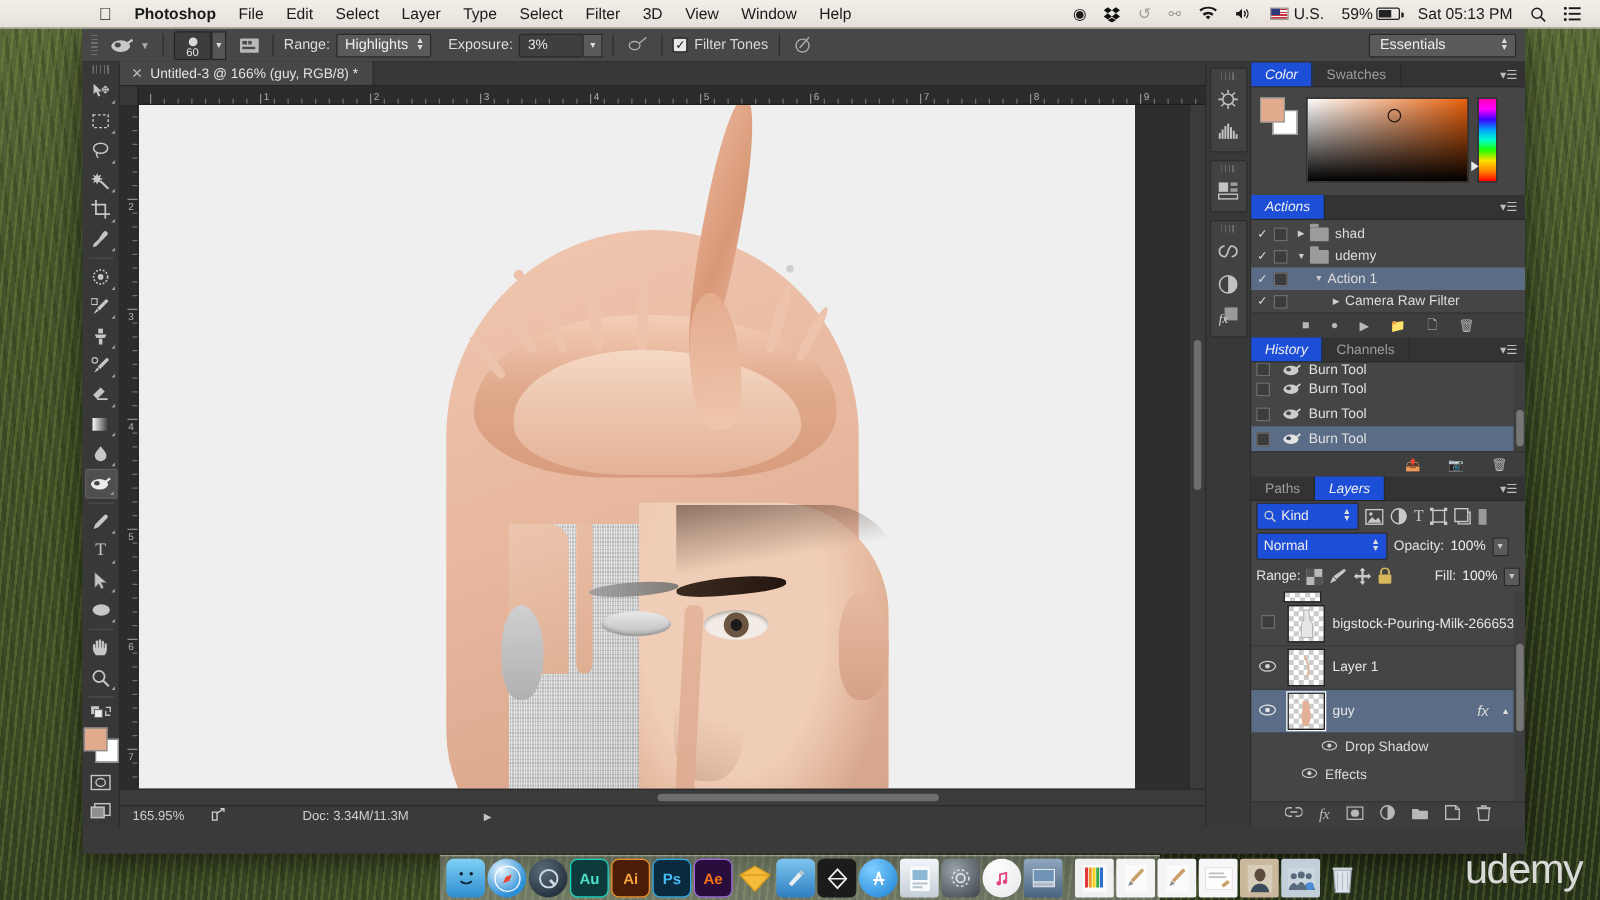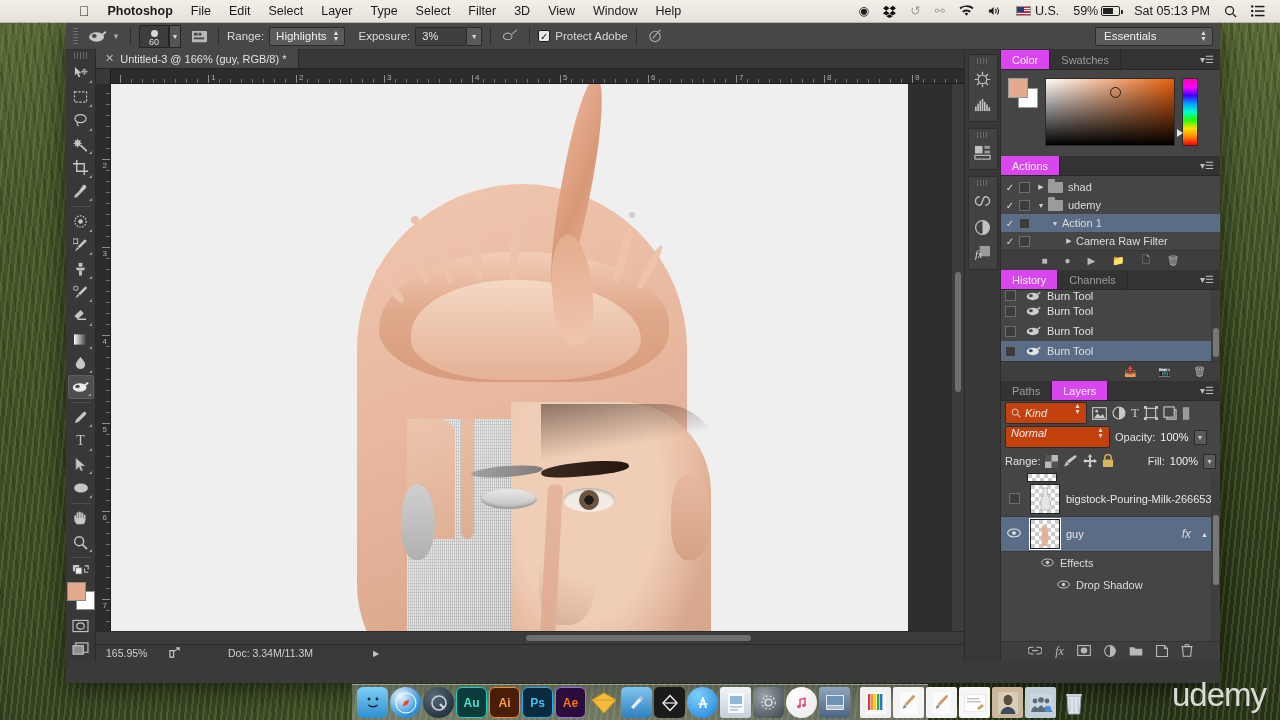--- a/index.html
+++ b/index.html
@@ -224,36 +224,36 @@
   
   .vsb{width:13px;background:#3b3b3b;border-left:1px solid #2a2a2a;position:relative;}
   .vsb i{position:absolute;left:3px;right:3px;top:188px;height:120px;background:#6e6e6e;border-radius:4px;display:block;}
   .hsb{height:13px;background:#3b3b3b;border-top:1px solid #2a2a2a;position:relative;}
   .hsb i{position:absolute;top:3px;bottom:3px;left:430px;width:225px;background:#6e6e6e;border-radius:4px;display:block;}
 
   .statusbar{height:17px;background:#3a3a3a;border-top:1px solid #2a2a2a;
       display:flex;align-items:center;font-size:10.5px;color:#cfcfcf;padding-left:10px;gap:0;}
   .sb-zoom{min-width:58px;}
   .sb-share{width:22px;text-align:center;color:#cfcfcf;font-size:11px;}
-  .sb-doc{margin-left:42px;}
+  .sb-doc{margin-left:56px;}
   .sb-tri{margin-left:60px;font-size:8px;color:#c5c5c5;}
 
   
   .dock-icons{width:36px;background:#383838;border-left:1px solid #2b2b2b;
       display:flex;flex-direction:column;align-items:center;padding-top:4px;gap:0;}
   .dk-group{width:30px;display:flex;flex-direction:column;align-items:center;
       background:#424242;border:1px solid #2d2d2d;border-radius:2px;margin-bottom:6px;padding-bottom:3px;}
   .dk-grip{width:12px;height:6px;background:repeating-linear-gradient(90deg,#6a6a6a 0 1px,transparent 1px 3px);margin:3px 0 2px;}
   .dk{width:26px;height:26px;display:flex;align-items:center;justify-content:center;color:#c2c2c2;}
 
   
   .panels{width:220px;background:#3c3c3c;border-left:1px solid #2b2b2b;display:flex;flex-direction:column;}
   .ptabs{height:20px;background:#333;display:flex;align-items:stretch;border-bottom:1px solid #292929;}
   .ptab{padding:0 11px;display:flex;align-items:center;font-size:11px;color:#9d9d9d;border-right:1px solid #292929;}
-  .ptab.on{background:#d946ef;color:#f0f0f0;}
+  .ptab.on{background:#1d4ed8;color:#f0f0f0;font-style:italic;}
   .pmenu{margin-left:auto;display:flex;align-items:center;padding:0 6px;color:#bdbdbd;font-size:10px;gap:2px;}
   .pbody{background:#454545;}
 
   
   .colorpanel{display:flex;padding:8px 6px 10px 7px;gap:7px;align-items:flex-start;}
   .cp-sw{position:relative;width:30px;height:30px;}
   .cp-fg{position:absolute;left:0;top:0;width:20px;height:20px;background:#e2ab8e;border:1px solid #9a9a9a;}
   .cp-bg{position:absolute;right:0;bottom:0;width:20px;height:20px;background:#fff;border:1px solid #9a9a9a;}
   .cp-field{width:130px;height:68px;position:relative;border:1px solid #2b2b2b;
      background:linear-gradient(180deg,rgba(0,0,0,0),#000),linear-gradient(90deg,#fff,#e8600c);}
@@ -275,22 +275,22 @@
      display:flex;align-items:center;justify-content:center;gap:17px;color:#b8b8b8;font-size:10px;}
 
   
   .hrow{display:flex;align-items:center;height:20px;font-size:11px;color:#e0e0e0;padding-left:4px;}
   .hrow.sel{background:#5a6c86;}
   .hbox{width:11px;height:11px;border:1px solid #6d6d6d;background:#3c3c3c;margin-right:7px;}
   .hicon{width:20px;display:flex;align-items:center;justify-content:center;color:#cdcdcd;margin-right:4px;}
 
   
   .lrow{display:flex;align-items:center;height:24px;font-size:11px;color:#dcdcdc;padding:0 4px;gap:5px;}
-  .lsel{height:22px;background:#c2410c;border:1px solid #2d2d2d;border-radius:2px;
-     display:flex;padding:0 5px;gap:5px;color:#ececec;font-style:italic;}
+  .lsel{height:22px;background:#1d4ed8;border:1px solid #2d2d2d;border-radius:2px;
+     display:flex;align-items:center;padding:0 5px;gap:5px;color:#ececec;}
   .ico{display:flex;align-items:center;justify-content:center;color:#c9c9c9;}
   .layer{display:flex;align-items:center;height:35px;border-bottom:1px solid #3a3a3a;padding-left:3px;gap:6px;}
   .layer.sel{background:#5a6c86;}
   .eye{width:20px;text-align:center;color:#d2d2d2;font-size:11px;}
   .thumb{width:30px;height:30px;border:1px solid #222;
      background:
        repeating-conic-gradient(#ffffff 0 25%, #cccccc 0 50%) 0 0/8px 8px;
      position:relative;}
   .thumb.sel-out{outline:1.5px solid #ffffff;outline-offset:0px;}
   .lname{font-size:11px;color:#e6e6e6;flex:1;white-space:nowrap;overflow:hidden;}
@@ -428,21 +428,21 @@
       <div class="ob-sep"></div>
       <div class="ob-icon">
         <svg width="17" height="16" viewBox="0 0 18 17">
             <ellipse cx="6" cy="9" rx="4.5" ry="3.5" stroke="#a8a8a8" fill="none" stroke-width="1.2"></ellipse>
             <path d="M10 7 16 2" stroke="#a8a8a8" stroke-width="1.2"></path>
           </svg>
       </div>
       <div class="ob-sep"></div>
       <div style="display:flex;align-items:center">
         <span class="chk">✓</span>
-        <span>Protect Adobe</span>
+        <span>Filter Tones</span>
       </div>
       <div class="ob-sep"></div>
       <div class="ob-icon">
         <svg width="17" height="16" viewBox="0 0 18 17">
             <circle cx="8.5" cy="9" r="5.5" stroke="#a8a8a8" fill="none" stroke-width="1.2"></circle>
             <path d="M6 11 14 2" stroke="#a8a8a8" stroke-width="1.3"></path>
           </svg>
       </div>
       <div class="ess">
         <span>Essentials</span>
@@ -1116,53 +1116,67 @@
                 <span class="eye">
                   <span style="display:inline-block;width:11px;height:11px;border:1px solid #6d6d6d;background:#3c3c3c"></span>
                 </span>
                 <div class="thumb">
                   <svg width="28" height="28" viewBox="0 0 28 28" style="position:absolute;left:0;top:0">
                       <path d="M12 3h4l1 8 2 3v11h-9V14l2-3z" fill="#e6e6e6" stroke="#b0b0b0" stroke-width=".8"></path>
                     </svg>
                 </div>
                 <span class="lname">bigstock-Pouring-Milk-26665394</span>
               </div>
+              <div class="layer">
+                <span class="eye">
+                  <svg width="14" height="10" viewBox="0 0 15 10">
+                      <ellipse cx="7.5" cy="5" rx="6.8" ry="4.2" stroke="#d2d2d2" fill="none" stroke-width="1.1"></ellipse>
+                      <circle cx="7.5" cy="5" r="2" fill="#d2d2d2"></circle>
+                    </svg>
+                </span>
+                <div class="thumb">
+                  <svg width="28" height="28" viewBox="0 0 28 28" style="position:absolute;left:0;top:0">
+                      <path d="M13 5c1 4 3 6 3 10s-2 7-2 7" stroke="#e0b89e" fill="none" stroke-width="1.6"></path>
+                    </svg>
+                </div>
+                <span class="lname">Layer 1</span>
+              </div>
               <div class="layer sel">
                 <span class="eye">
                   <svg width="14" height="10" viewBox="0 0 15 10">
                       <ellipse cx="7.5" cy="5" rx="6.8" ry="4.2" stroke="#e8e8e8" fill="none" stroke-width="1.1"></ellipse>
                       <circle cx="7.5" cy="5" r="2" fill="#e8e8e8"></circle>
                     </svg>
                 </span>
                 <div class="thumb sel-out">
                   <svg width="28" height="28" viewBox="0 0 28 28" style="position:absolute;left:0;top:0">
                       <path d="M11 6h5l1 7 1 4-2 9h-5l-1-9 1-4z" fill="#e3b195"></path>
                     </svg>
                 </div>
                 <span class="lname">guy</span>
                 <span class="fx">fx</span>
                 <span style="font-size:7px;color:#e0e0e0;padding-right:3px">▲</span>
               </div>
+              <div class="efrow sub">
+                <span>
+                  <svg width="13" height="9" viewBox="0 0 14 9">
+                      <ellipse cx="7" cy="4.5" rx="6.2" ry="3.8" stroke="#cfcfcf" fill="none" stroke-width="1"></ellipse>
+                      <circle cx="7" cy="4.5" r="1.8" fill="#cfcfcf"></circle>
+                    </svg>
+                </span>
+                <span>Drop Shadow</span>
+              </div>
               <div class="efrow">
                 <span>
                   <svg width="13" height="9" viewBox="0 0 14 9">
                       <ellipse cx="7" cy="4.5" rx="6.2" ry="3.8" stroke="#cfcfcf" fill="none" stroke-width="1"></ellipse>
                       <circle cx="7" cy="4.5" r="1.8" fill="#cfcfcf"></circle>
                     </svg>
                 </span>
                 <span>Effects</span>
-              </div>
-              <div class="efrow sub">
-                <span>
-                  <svg width="13" height="9" viewBox="0 0 14 9">
-                      <ellipse cx="7" cy="4.5" rx="6.2" ry="3.8" stroke="#cfcfcf" fill="none" stroke-width="1"></ellipse>
-                      <circle cx="7" cy="4.5" r="1.8" fill="#cfcfcf"></circle>
-                    </svg>
-                </span>
-                <span>Drop Shadow</span>
               </div>
             </div>
             <div class="sbv">
                 <i style="top:42px;height:70px"></i>
               </div>
           </div>
 
           <div class="panel-ftr" style="gap:13px">
             <span>
               <svg width="14" height="10" viewBox="0 0 15 10">

